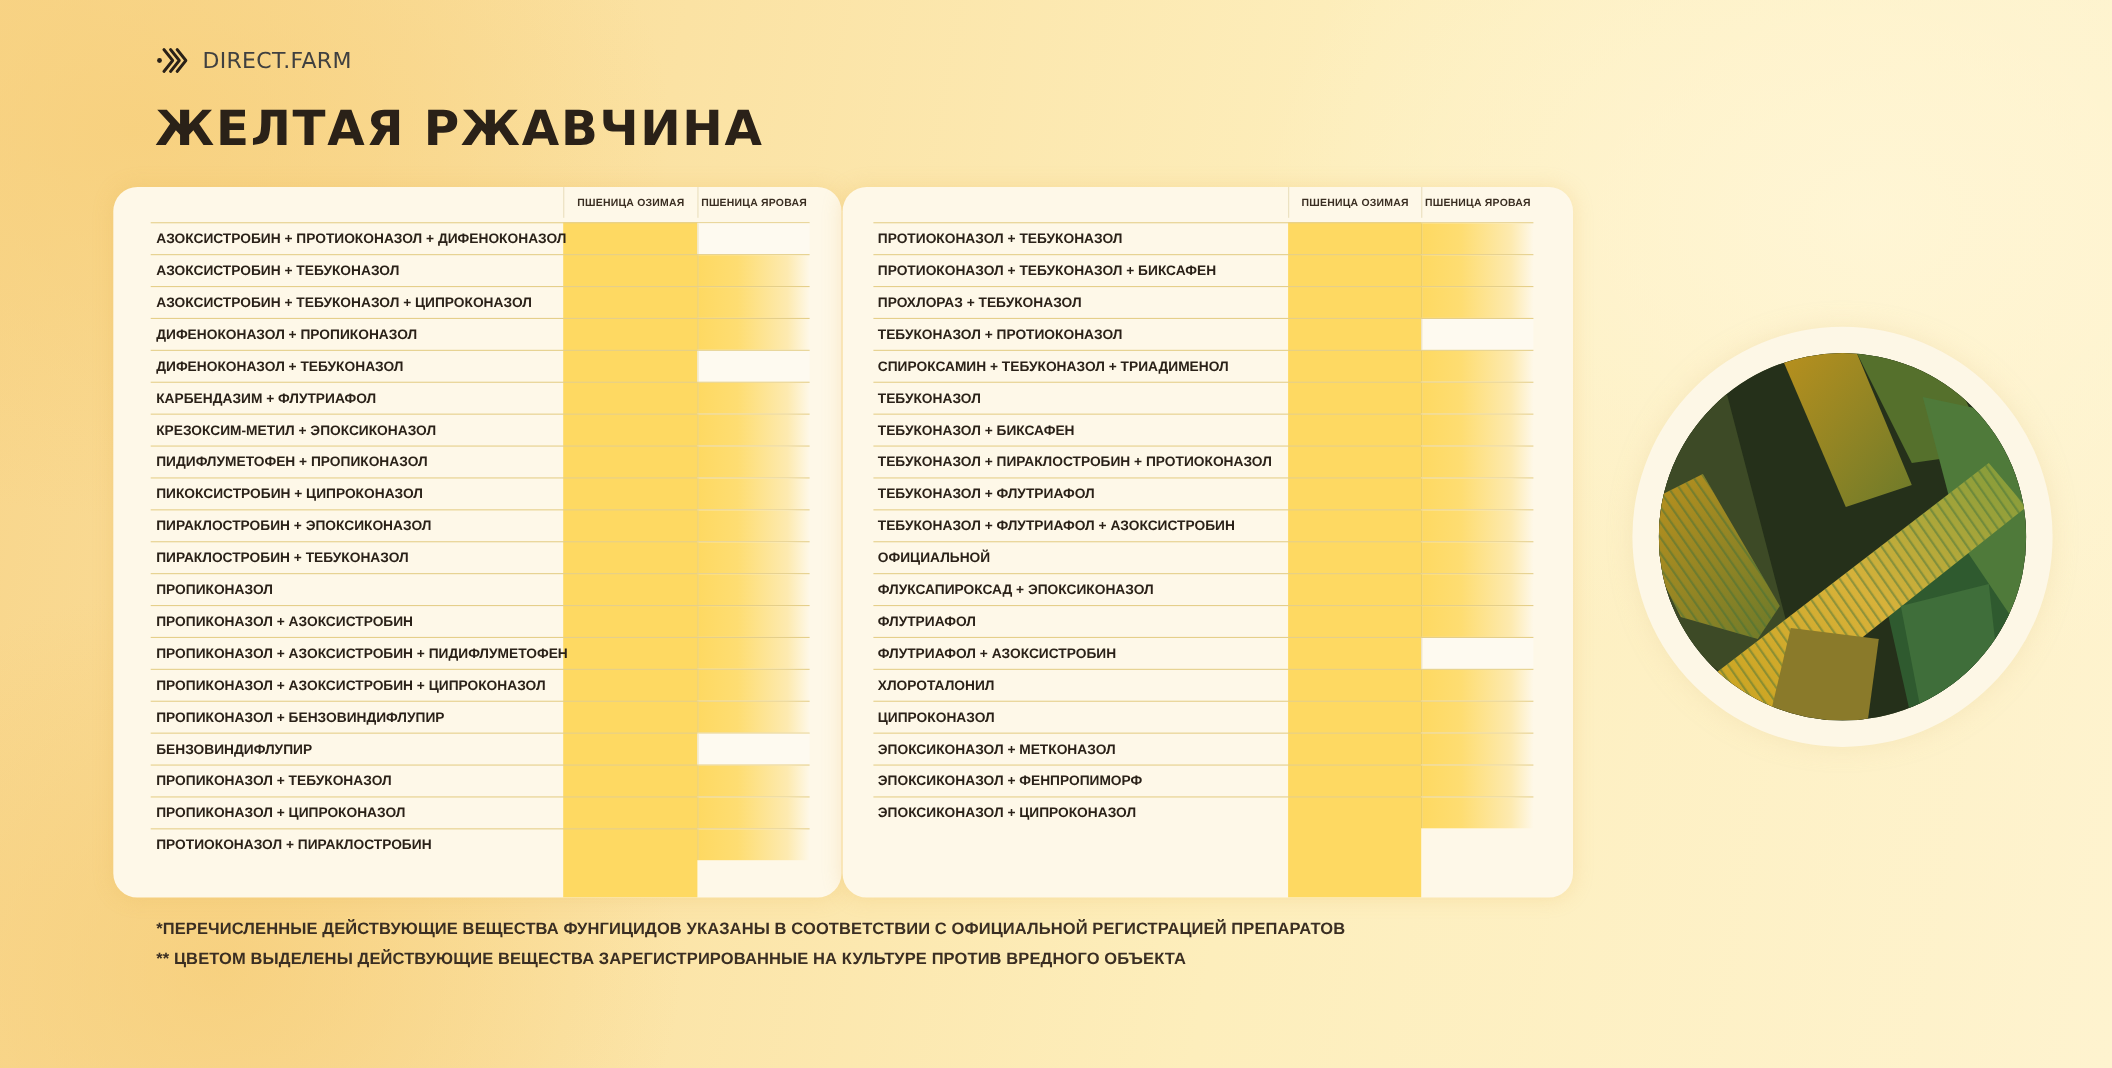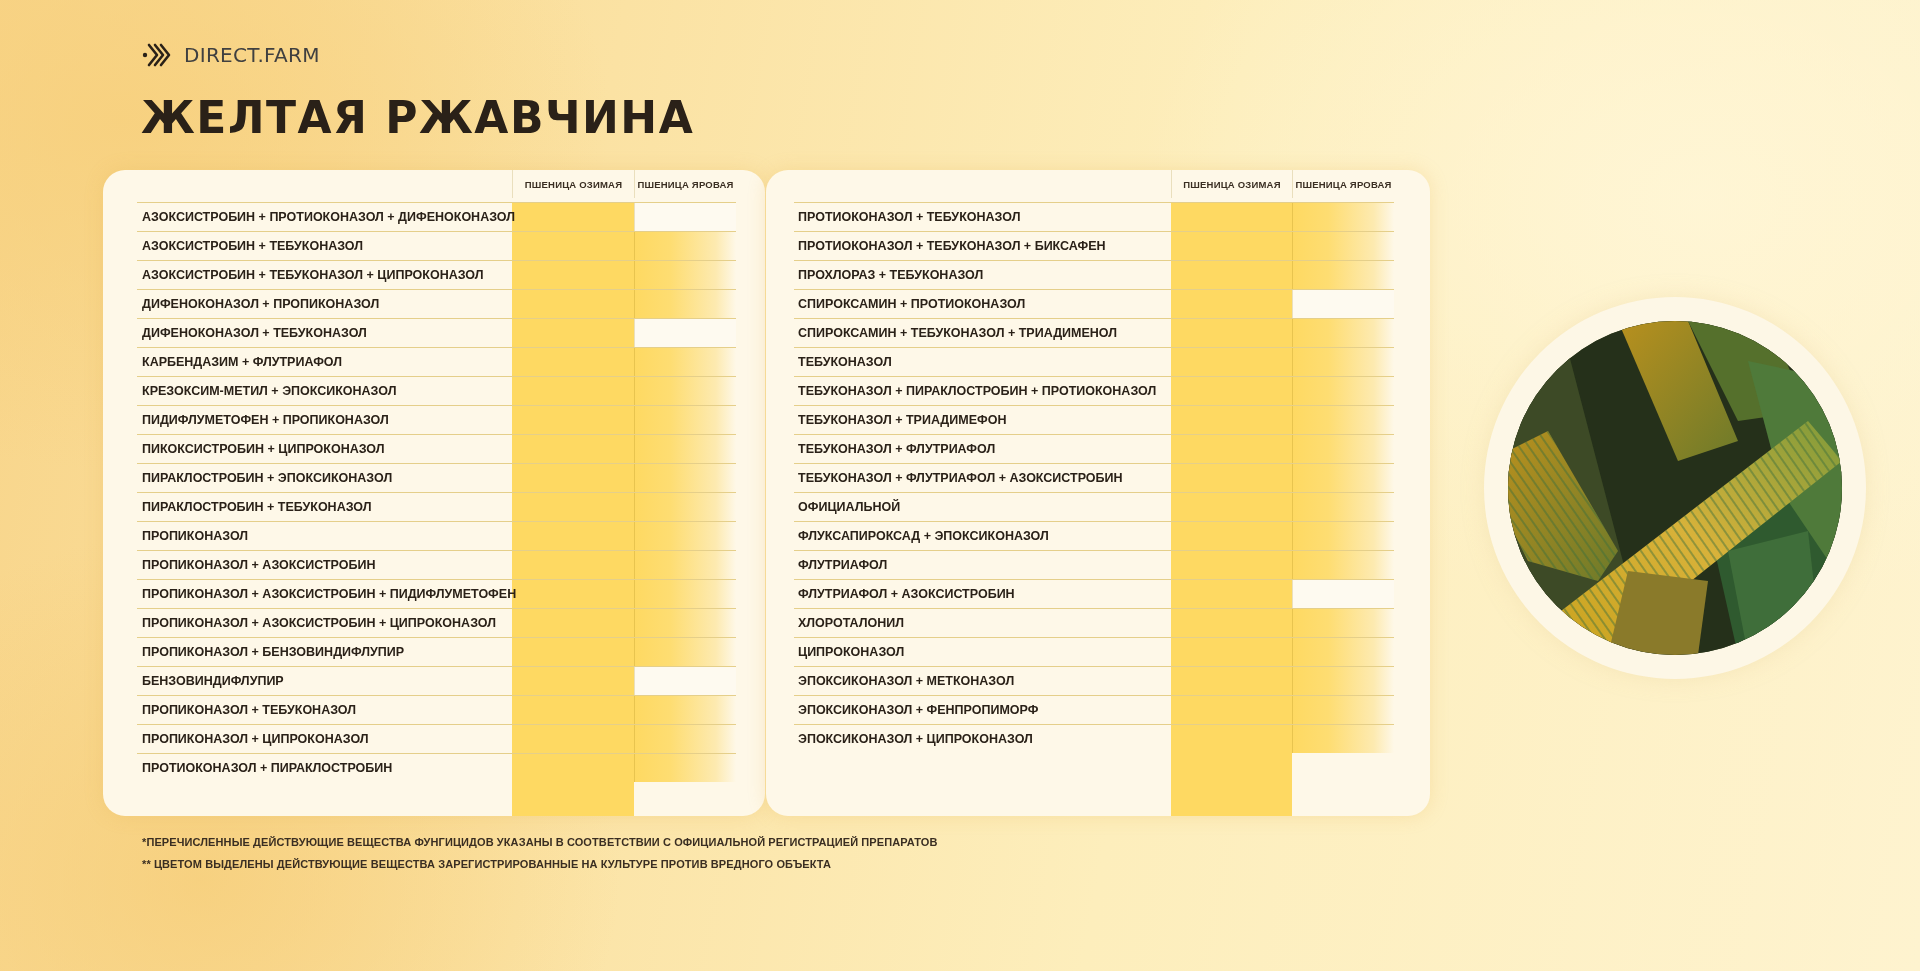--- a/index.html
+++ b/index.html
@@ -61,21 +61,21 @@
   .cell {
     position: absolute; top: 0; height: 28px;
   }
   .cell.spring-on {
     background: linear-gradient(90deg, #fed962 0%, #fedd72 35%, #fdeab0 80%, rgba(254,248,232,0) 100%);
     border-left: 1px solid #e8c44f;
   }
   .cell.spring-off { background: #fefaf0; border-left: 1px solid #eadfbd; }
   .footnotes {
     position: absolute; left: 142px; top: 836px;
-    font-size: 11px; font-weight: bold; color: #3a2e22; letter-spacing: 0.1px;
+    font-size: 15px; font-weight: bold; color: #3a2e22; letter-spacing: 0.1px;
   }
   .footnotes p { margin-bottom: 10px; }
   .photo-ring {
     position: absolute; left: 1484px; top: 297px;
     width: 382px; height: 382px; border-radius: 50%;
     background: #fdf7e6;
     box-shadow: 0 0 20px rgba(240,220,170,0.5);
   }
   .photo {
     position: absolute; left: 24px; top: 24px;
@@ -198,37 +198,37 @@
       </div>
       <div class="row" style="margin-left: 28px; margin-right: 36px;">
         <span class="name" style="left: 4px;">ПРОТИОКОНАЗОЛ + ТЕБУКОНАЗОЛ + БИКСАФЕН</span>
         <div class="cell spring-on" style="left: 498px; width: 102px;"></div>
       </div>
       <div class="row" style="margin-left: 28px; margin-right: 36px;">
         <span class="name" style="left: 4px;">ПРОХЛОРАЗ + ТЕБУКОНАЗОЛ</span>
         <div class="cell spring-on" style="left: 498px; width: 102px;"></div>
       </div>
       <div class="row" style="margin-left: 28px; margin-right: 36px;">
-        <span class="name" style="left: 4px;">СПИРОКСАМИН + ПРОТИОКОНАЗОЛ</span>
+        <span class="name" style="left: 4px;">ТЕБУКОНАЗОЛ + ПРОТИОКОНАЗОЛ</span>
         <div class="cell spring-off" style="left: 498px; width: 102px;"></div>
       </div>
       <div class="row" style="margin-left: 28px; margin-right: 36px;">
         <span class="name" style="left: 4px;">СПИРОКСАМИН + ТЕБУКОНАЗОЛ + ТРИАДИМЕНОЛ</span>
         <div class="cell spring-on" style="left: 498px; width: 102px;"></div>
       </div>
       <div class="row" style="margin-left: 28px; margin-right: 36px;">
         <span class="name" style="left: 4px;">ТЕБУКОНАЗОЛ</span>
         <div class="cell spring-on" style="left: 498px; width: 102px;"></div>
       </div>
       <div class="row" style="margin-left: 28px; margin-right: 36px;">
+        <span class="name" style="left: 4px;">ТЕБУКОНАЗОЛ + БИКСАФЕН</span>
+        <div class="cell spring-on" style="left: 498px; width: 102px;"></div>
+      </div>
+      <div class="row" style="margin-left: 28px; margin-right: 36px;">
         <span class="name" style="left: 4px;">ТЕБУКОНАЗОЛ + ПИРАКЛОСТРОБИН + ПРОТИОКОНАЗОЛ</span>
-        <div class="cell spring-on" style="left: 498px; width: 102px;"></div>
-      </div>
-      <div class="row" style="margin-left: 28px; margin-right: 36px;">
-        <span class="name" style="left: 4px;">ТЕБУКОНАЗОЛ + ТРИАДИМЕФОН</span>
         <div class="cell spring-on" style="left: 498px; width: 102px;"></div>
       </div>
       <div class="row" style="margin-left: 28px; margin-right: 36px;">
         <span class="name" style="left: 4px;">ТЕБУКОНАЗОЛ + ФЛУТРИАФОЛ</span>
         <div class="cell spring-on" style="left: 498px; width: 102px;"></div>
       </div>
       <div class="row" style="margin-left: 28px; margin-right: 36px;">
         <span class="name" style="left: 4px;">ТЕБУКОНАЗОЛ + ФЛУТРИАФОЛ + АЗОКСИСТРОБИН</span>
         <div class="cell spring-on" style="left: 498px; width: 102px;"></div>
       </div>

